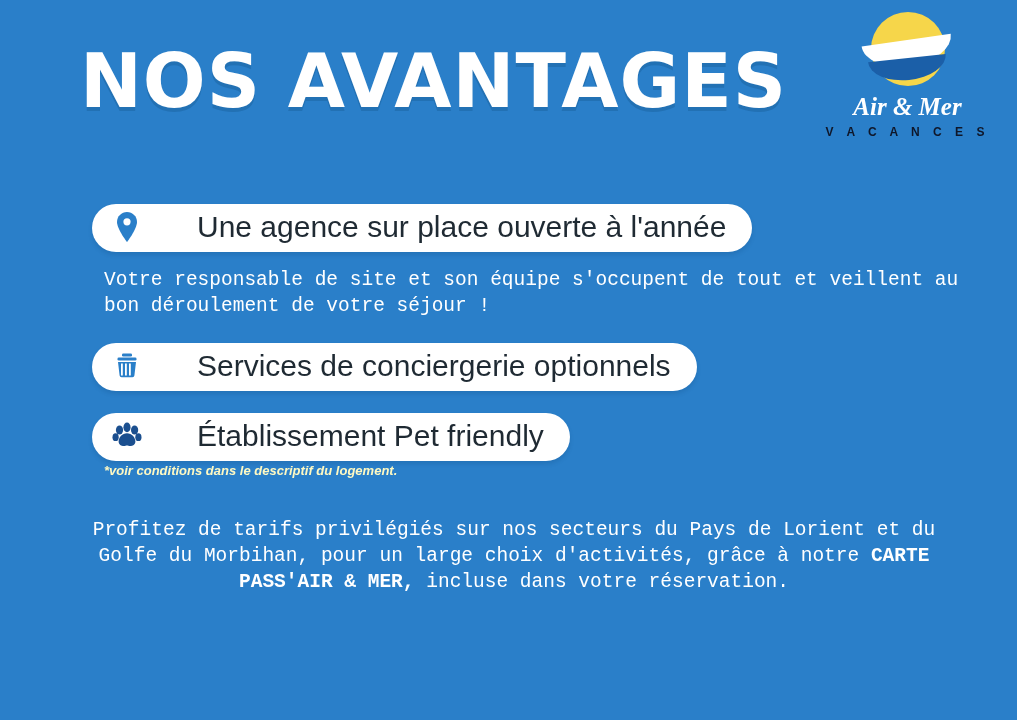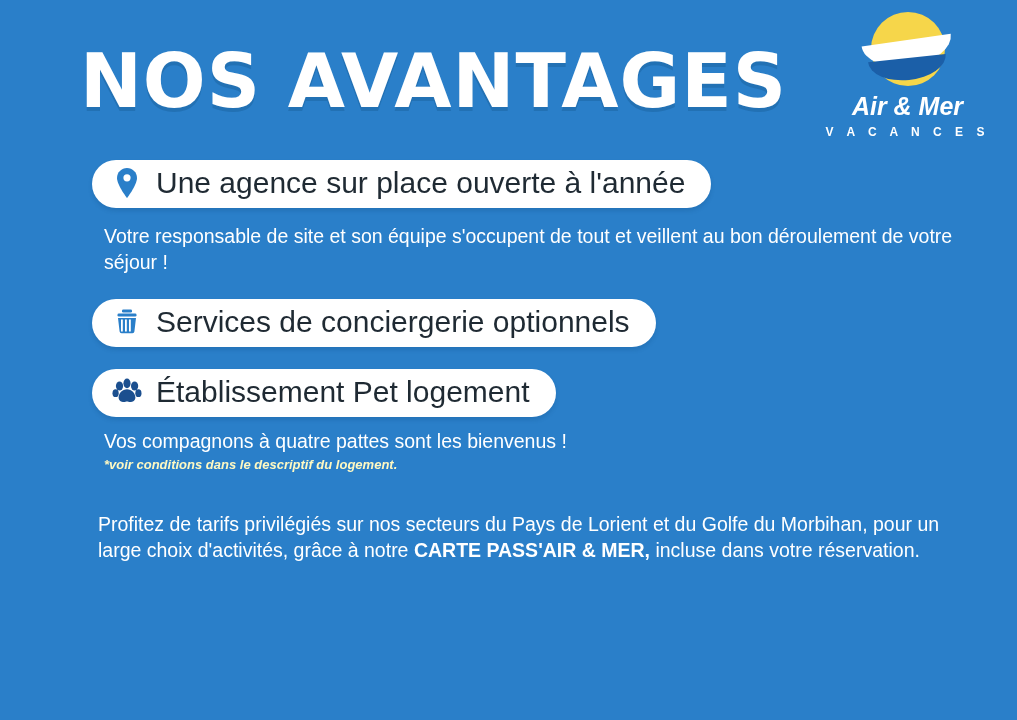--- a/index.html
+++ b/index.html
@@ -12,21 +12,21 @@
     height: 720px;
     background: #2a7fc9;
     font-family: "Liberation Sans", sans-serif;
     overflow: hidden;
     position: relative;
   }
 
   
   .header {
     position: relative;
-    height: 160px;
+    height: 204px;
   }
   .main-title {
     position: absolute;
     left: 0;
     right: 0;
     top: 38px;
     text-align: center;
     color: #ffffff;
     font-size: 74px;
     font-weight: 900;
@@ -78,26 +78,26 @@
     height: 22px;
     background: #1b5fa8;
     border-radius: 0 0 50% 50% / 0 0 100% 100%;
     transform: rotate(-6deg);
   }
   .logo-name {
     color: #ffffff;
     font-size: 25px;
     font-style: italic;
     font-weight: bold;
-    font-family: Liberation Sans, sans-serif;
+    font-family: Liberation Serif, serif;
     line-height: 1;
     margin-top: 1px;
   }
   .logo-sub {
-    color: #ffffff;
+    color: #0f172a;
     font-size: 12px;
     font-weight: bold;
     letter-spacing: 5px;
     margin-top: 6px;
     font-family: "Liberation Sans", sans-serif;
   }
 
   
   .content {
     padding: 0 0 0 0;
@@ -113,53 +113,54 @@
     padding: 6px 26px 8px 18px;
     margin-left: 92px;
     box-shadow: 0 3px 4px rgba(10,60,110,0.18);
   }
   .pill-label {
     color: #1f2a33;
     font-size: 30px;
     font-weight: 400;
     font-family: "Liberation Sans", sans-serif;
     white-space: nowrap;
+    margin-left: 41px;
   }
   .pill-icon {
     width: 34px;
     height: 34px;
     flex: 0 0 34px;
     display: flex;
     align-items: center;
     justify-content: center;
   }
 
   .body-text {
     color: #ffffff;
     font-size: 19.5px;
     line-height: 1.32;
     margin: 12px 0 0 104px;
     max-width: 900px;
-    font-family: Liberation Sans, sans-serif;
+    font-family: Liberation Mono, monospace;
   }
   .body-text b { font-weight: bold; }
   .note {
     color: #fef9c3;
     font-size: 13px;
     font-style: italic;
     font-weight: bold;
     margin: 2px 0 12px 104px;
     font-family: "Liberation Sans", sans-serif;
   }
   .s1 .body-text { margin-top: 16px; }
   .s2 { margin-top: 24px; }
   .s2 .pill { margin-left: 92px; }
   .s3 { margin-top: 22px; }
   .s4 { margin-top: 40px; }
-  .s4 .body-text { margin-left: 98px; max-width: 880px; }
+  .s4 .body-text { margin-left: 74px; max-width: 880px; text-align: center; }
 </style>
 </head>
 <body>
 
 <div class="header">
   <div class="main-title">NOS AVANTAGES</div>
 
   <div class="logo">
     <div class="logo-mark">
       <div class="logo-sun"></div>
@@ -207,23 +208,22 @@
       <span class="pill-icon">
         <svg width="30" height="28" viewBox="0 0 30 28" aria-hidden="true">
           <ellipse cx="7.5" cy="8" rx="3.6" ry="4.6" fill="#1b4f8f"></ellipse>
           <ellipse cx="15" cy="5.4" rx="3.6" ry="4.8" fill="#1b4f8f"></ellipse>
           <ellipse cx="22.6" cy="8" rx="3.6" ry="4.6" fill="#1b4f8f"></ellipse>
           <ellipse cx="26.4" cy="15.2" rx="3.1" ry="3.9" fill="#1b4f8f"></ellipse>
           <ellipse cx="3.6" cy="15.2" rx="3.1" ry="3.9" fill="#1b4f8f"></ellipse>
           <path d="M15 11.2c4.6 0 8.4 4 8.4 8.2 0 3.2-2.6 4.6-5.3 4.6-1.3 0-2.1-.5-3.1-.5s-1.8.5-3.1.5c-2.7 0-5.3-1.4-5.3-4.6 0-4.2 3.8-8.2 8.4-8.2z" fill="#1b4f8f"></path>
         </svg>
       </span>
-      <span class="pill-label">Établissement Pet logement</span>
-    </div>
-    <div class="body-text">Vos compagnons à quatre pattes sont les bienvenus !</div>
+      <span class="pill-label">Établissement Pet friendly</span>
+    </div>
     <div class="note">*voir conditions dans le descriptif du logement.</div>
   </div>
 
   <div class="section s4">
     <div class="body-text">
       <span>Profitez de tarifs privilégiés sur nos secteurs du Pays de  Lorient et du Golfe du Morbihan, pour un large choix d'activités, grâce à notre </span><b>CARTE PASS'AIR &amp; MER,</b><span> incluse dans votre réservation.</span>
     </div>
   </div>
 
 </div>

